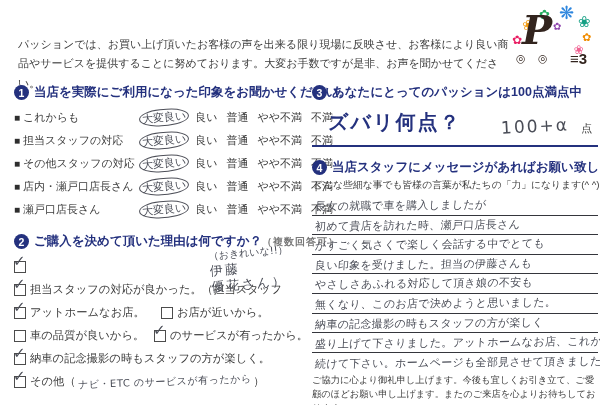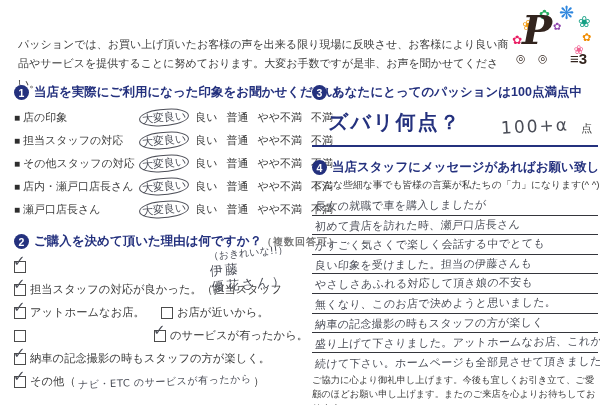--- a/index.html
+++ b/index.html
@@ -88,21 +88,21 @@
 <div class="col-left">
 
   <div class="q-head">
     <span class="badge">1</span>
     <span>当店を実際にご利用になった印象をお聞かせください。</span>
   </div>
 
   <div class="q1-rows">
     <div class="q1-row">
       <span class="bullet">■</span>
-      <span class="q1-label">店の印象</span>
+      <span class="q1-label">これからも</span>
       <span class="opt circled hand">大変良い</span>
       <span class="opt">良い</span>
       <span class="opt">普通</span>
       <span class="opt">やや不満</span>
       <span class="opt">不満</span>
     </div>
     <div class="q1-row">
       <span class="bullet">■</span>
       <span class="q1-label">担当スタッフの対応</span>
       <span class="opt circled hand">大変良い</span>
@@ -177,20 +177,21 @@
           <span>アットホームなお店。</span>
         </span>
         <span class="q2-item">
           <span class="cbx"></span>
           <span>お店が近いから。</span>
         </span>
       </div>
       <div class="q2-row">
         <span class="q2-item w">
           <span class="cbx"></span>
+          <span>車の品質が良いから。</span>
         </span>
         <span class="q2-item">
           <span class="cbx">
               <span class="tick hand">✓</span>
             </span>
           <span>のサービスが有ったから。</span>
         </span>
       </div>
       <div class="q2-row">
         <span class="q2-item">

